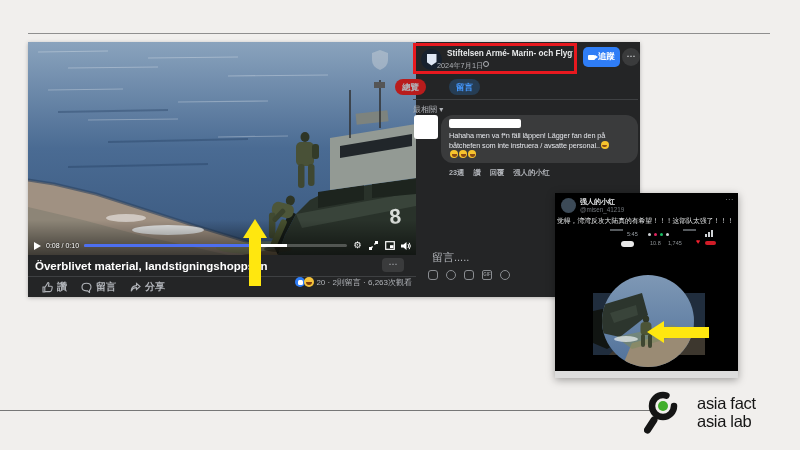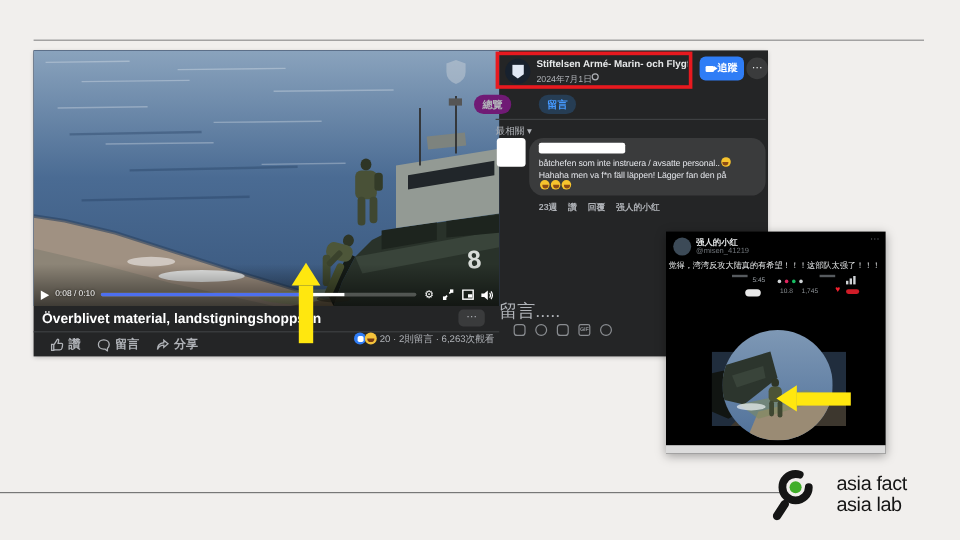--- a/index.html
+++ b/index.html
@@ -37,39 +37,39 @@
   .r-thumb{width:10px;height:10px;border-radius:50%;background:var(--follow_blue);position:relative}
   .r-thumb::after{content:"";position:absolute;left:2.5px;top:2.5px;width:5px;height:5px;background:#fff;border-radius:1.5px}
   .r-laugh{width:10px;height:10px;border-radius:50%;background:#f5c33b;margin-left:-3px;position:relative}
   .r-laugh::after{content:"";position:absolute;left:2px;top:5px;width:6px;height:3px;background:#7a3b12;border-radius:0 0 3px 3px}
 
   
   .red-box{position:absolute;left:385px;top:1px;width:164px;height:31px;border:3px solid var(--red_box)}
   .fb-avatar{position:absolute;left:5px;top:3px;width:21px;height:21px;border-radius:50%;background:#17212e;display:flex;align-items:center;justify-content:center}
   .shield{width:10px;height:12px;background:#dfe8f5;clip-path:polygon(0 0,100% 0,100% 70%,50% 100%,0 70%)}
   .fb-name{position:absolute;left:31px;top:3px;width:126px;color:#e7e9ea;font-size:8.2px;font-weight:bold;white-space:nowrap;overflow:hidden}
-  .fb-date{position:absolute;left:31px;top:15px;display:flex;align-items:flex-start;gap:0;color:var(--muted);font-size:7.3px}
+  .fb-date{position:absolute;left:21px;top:15px;display:flex;align-items:flex-start;gap:0;color:var(--muted);font-size:7.3px}
   .globe{width:6px;height:6px;border:1px solid var(--muted);border-radius:50%}
   .follow-btn{position:absolute;left:555px;top:5px;width:37px;height:20px;border-radius:5px;background:var(--follow_blue);display:flex;align-items:center;justify-content:center;gap:3px;color:#fff;font-size:8.5px;font-weight:bold}
   .cam{width:7px;height:5px;background:#fff;border-radius:1px;position:relative}
   .cam::after{content:"";position:absolute;right:-3px;top:0.5px;border-left:3px solid #fff;border-top:2px solid transparent;border-bottom:2px solid transparent}
   .more-circle{position:absolute;left:594px;top:6px;width:18px;height:18px;border-radius:50%;background:#3a3b3c;color:#e7e9ea;font-size:9px;line-height:17px;text-align:center}
   .tab{position:absolute;top:37px;height:16px;border-radius:9px;font-size:8.5px;font-weight:bold;line-height:16px;text-align:center}
-  .tab-overview{left:367px;width:31px;background:#701a75;color:var(--muted)}
+  .tab-overview{left:367px;width:31px;background:#b91c1c;color:var(--muted)}
   .tab-comments{left:421px;width:31px;background:var(--tab_blue_bg);color:var(--tab_blue_text)}
   .cdivider{position:absolute;left:385px;top:57px;width:225px;height:1px;background:var(--divider)}
   .sort{position:absolute;left:385px;top:62px;color:var(--muted);font-size:8px;font-weight:normal}
   .cm-avatar{position:absolute;left:386px;top:73px;width:24px;height:24px;background:#fff;border-radius:3px}
   .bubble{position:absolute;left:413px;top:73px;width:197px;height:48px;background:var(--bubble_bg);border-radius:12px;padding:4px 8px;overflow:hidden}
   .nameplate{width:72px;height:9px;background:#fff;border-radius:2px;margin-bottom:3px}
   .cline{color:#e4e6eb;font-size:7.3px;line-height:9.5px;white-space:nowrap;letter-spacing:-.1px}
   .emoji{display:inline-block;width:8px;height:8px;border-radius:50%;background:#f7c32d;vertical-align:-1px;margin-left:1px;position:relative}
   .emoji::after{content:"";position:absolute;left:1.5px;top:4px;width:5px;height:2.5px;background:#8a4a16;border-radius:0 0 2.5px 2.5px}
   .cmeta{position:absolute;left:421px;top:126px;display:flex;gap:9px;color:var(--muted);font-size:7.3px;font-weight:bold}
-  .composer-ph{position:absolute;left:388px;top:208px;color:var(--muted);font-size:15px}
+  .composer-ph{position:absolute;left:404px;top:208px;color:var(--muted);font-size:11px}
   .composer-icons{position:absolute;left:400px;top:228px;display:flex;gap:8px;align-items:center}
   .ci{width:10px;height:10px;border:1.4px solid #8a8d91;border-radius:3px}
   .ci.round{border-radius:50%}
   .ci.gif{border-radius:2px;color:#8a8d91;font-size:4.5px;font-weight:bold;line-height:8px;text-align:center}
 
   
   .arrow-up{position:absolute;z-index:4}
   .arrow-up .head{width:0;height:0;border-left:12px solid transparent;border-right:12px solid transparent;border-bottom:19px solid var(--arrow_yellow)}
   .arrow-up .shaft{width:12px;height:48px;background:var(--arrow_yellow);margin:0 auto}
   .arrow-left{position:absolute;z-index:4;display:flex;align-items:center}
@@ -262,24 +262,24 @@
     <div class="tab tab-comments">留言</div>
     <div class="cdivider"></div>
     <div class="sort">
       <span>最相關</span>
       <span>▾</span>
     </div>
 
     <div class="cm-avatar"></div>
     <div class="bubble">
       <div class="nameplate"></div>
+      <div class="cline">Hahaha men va f*n fäll läppen! Lägger fan den på</div>
       <div class="cline">
         <span>båtchefen som inte instruera / avsatte personal..</span><span class="emoji"></span>
       </div>
-      <div class="cline">Hahaha men va f*n fäll läppen! Lägger fan den på</div>
       <div class="cline">
         <span class="emoji"></span><span class="emoji"></span><span class="emoji"></span>
       </div>
     </div>
     <div class="cmeta">
       <span>23週</span>
       <span>讚</span>
       <span>回覆</span>
       <span>强人的小红</span>
     </div>

